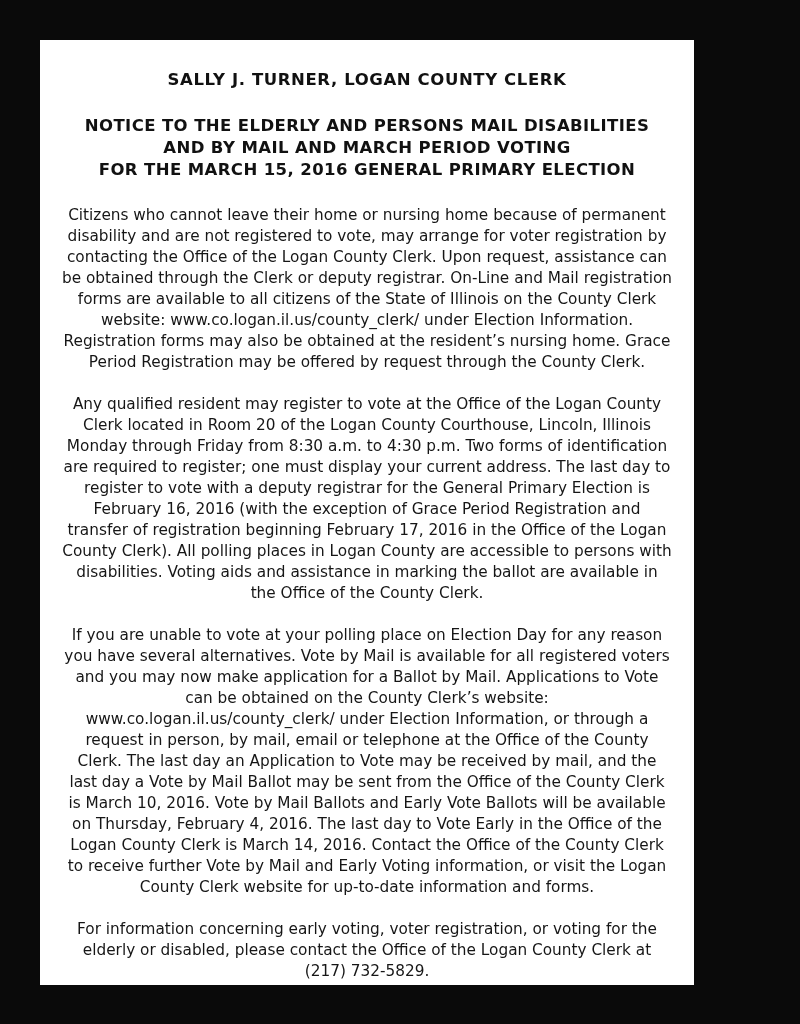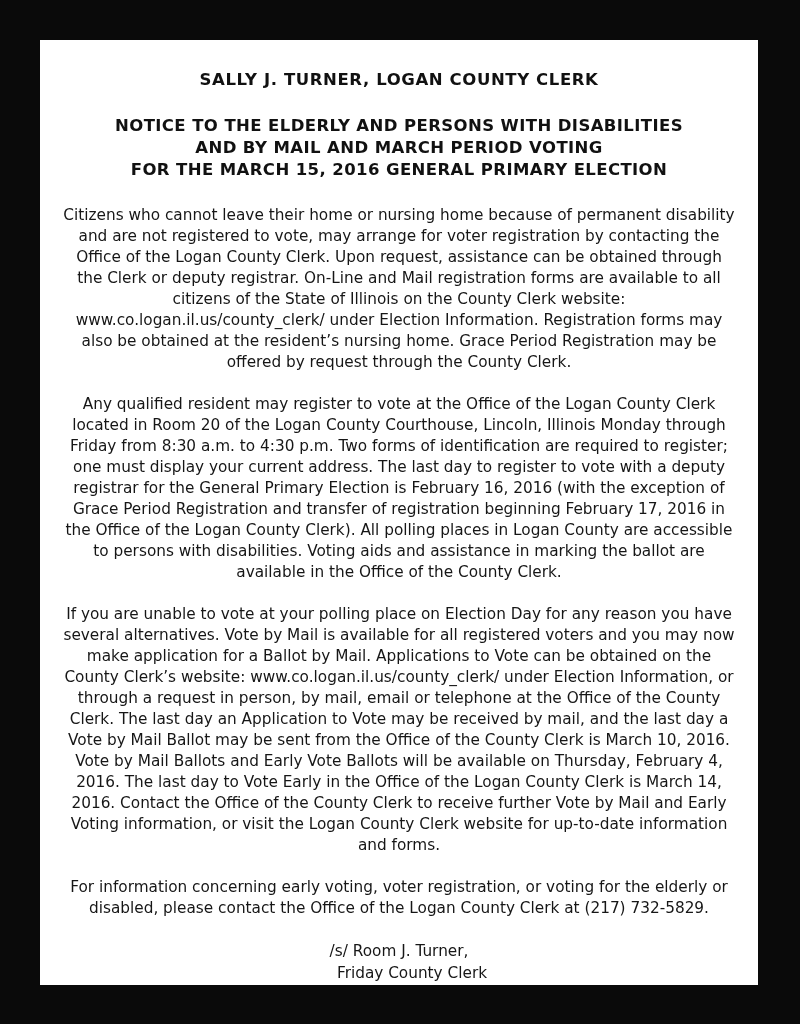--- a/index.html
+++ b/index.html
@@ -8,21 +8,21 @@
     width: 800px;
     height: 1024px;
     background: #0a0a0a;
     font-family: "DejaVu Sans", "Liberation Sans", sans-serif;
     -webkit-font-smoothing: antialiased;
   }
   .sheet {
     position: absolute;
     left: 40px;
     top: 40px;
-    width: 718px;
+    width: 654px;
     height: 945px;
     background: #ffffff;
     color: #121212;
     padding: 26px 22px 20px 22px;
     overflow: hidden;
   }
   .doc-header {
     text-align: center;
     font-size: 16.5px;
     font-weight: bold;
@@ -60,21 +60,21 @@
 </style>
 </head>
 <body>
 
 <div>
   <div class="sheet">
 
     <div class="doc-header">SALLY J. TURNER, LOGAN COUNTY CLERK</div>
 
     <div class="notice-title">
-      <div>NOTICE TO THE ELDERLY AND PERSONS WITH DISABILITIES</div>
+      <div>NOTICE TO THE ELDERLY AND PERSONS MAIL DISABILITIES</div>
       <div>AND BY MAIL AND MARCH PERIOD VOTING</div>
       <div>FOR THE MARCH 15, 2016 GENERAL PRIMARY ELECTION</div>
     </div>
 
     <div class="body-text">
       <p>Citizens who cannot leave their home or nursing home because of permanent disability and are not registered to vote, may arrange for voter registration by contacting the Office of the Logan County Clerk.  Upon request, assistance can be obtained through the Clerk or deputy registrar. On-Line and Mail registration forms are available to all citizens of the State of Illinois on the County Clerk website: www.co.logan.il.us/county_clerk/ under Election Information. Registration forms may also be obtained at the resident’s nursing home. Grace Period Registration may be offered by request through the County Clerk.</p>
       <p>Any qualified resident may register to vote at the Office of the Logan County Clerk located in Room 20 of the Logan County Courthouse, Lincoln, Illinois Monday through Friday from 8:30 a.m. to 4:30 p.m.  Two forms of identification are required to register; one must display your current address. The last day to register to vote with a deputy registrar for the General Primary Election is February 16, 2016 (with the exception of Grace Period Registration and transfer of registration beginning February 17, 2016 in the Office of the Logan County Clerk). All polling places in Logan County are accessible to persons with disabilities. Voting aids and assistance in marking the ballot are available in the Office of the County Clerk.</p>
       <p>If you are unable to vote at your polling place on Election Day for any reason you have several alternatives.  Vote by Mail is available for all registered voters and you may now make application for a Ballot by Mail.  Applications to Vote can be obtained on the County Clerk’s website: www.co.logan.il.us/county_clerk/ under Election Information, or through a request in person, by mail, email or telephone at the Office of the County Clerk.  The last day an Application to Vote may be received by mail, and the last day a Vote by Mail Ballot may be sent from the Office of the County Clerk is March 10, 2016.  Vote by Mail Ballots and Early Vote Ballots will be available on Thursday, February 4, 2016. The last day to Vote Early in the Office of the Logan County Clerk is March 14, 2016.  Contact the Office of the County Clerk to receive further Vote by Mail and Early Voting information, or visit the Logan County Clerk website for up-to-date information and forms.</p>
       <p>For information concerning early voting, voter registration, or voting for the elderly or disabled, please contact the Office of the Logan County Clerk at (217) 732-5829.</p>
     </div>

